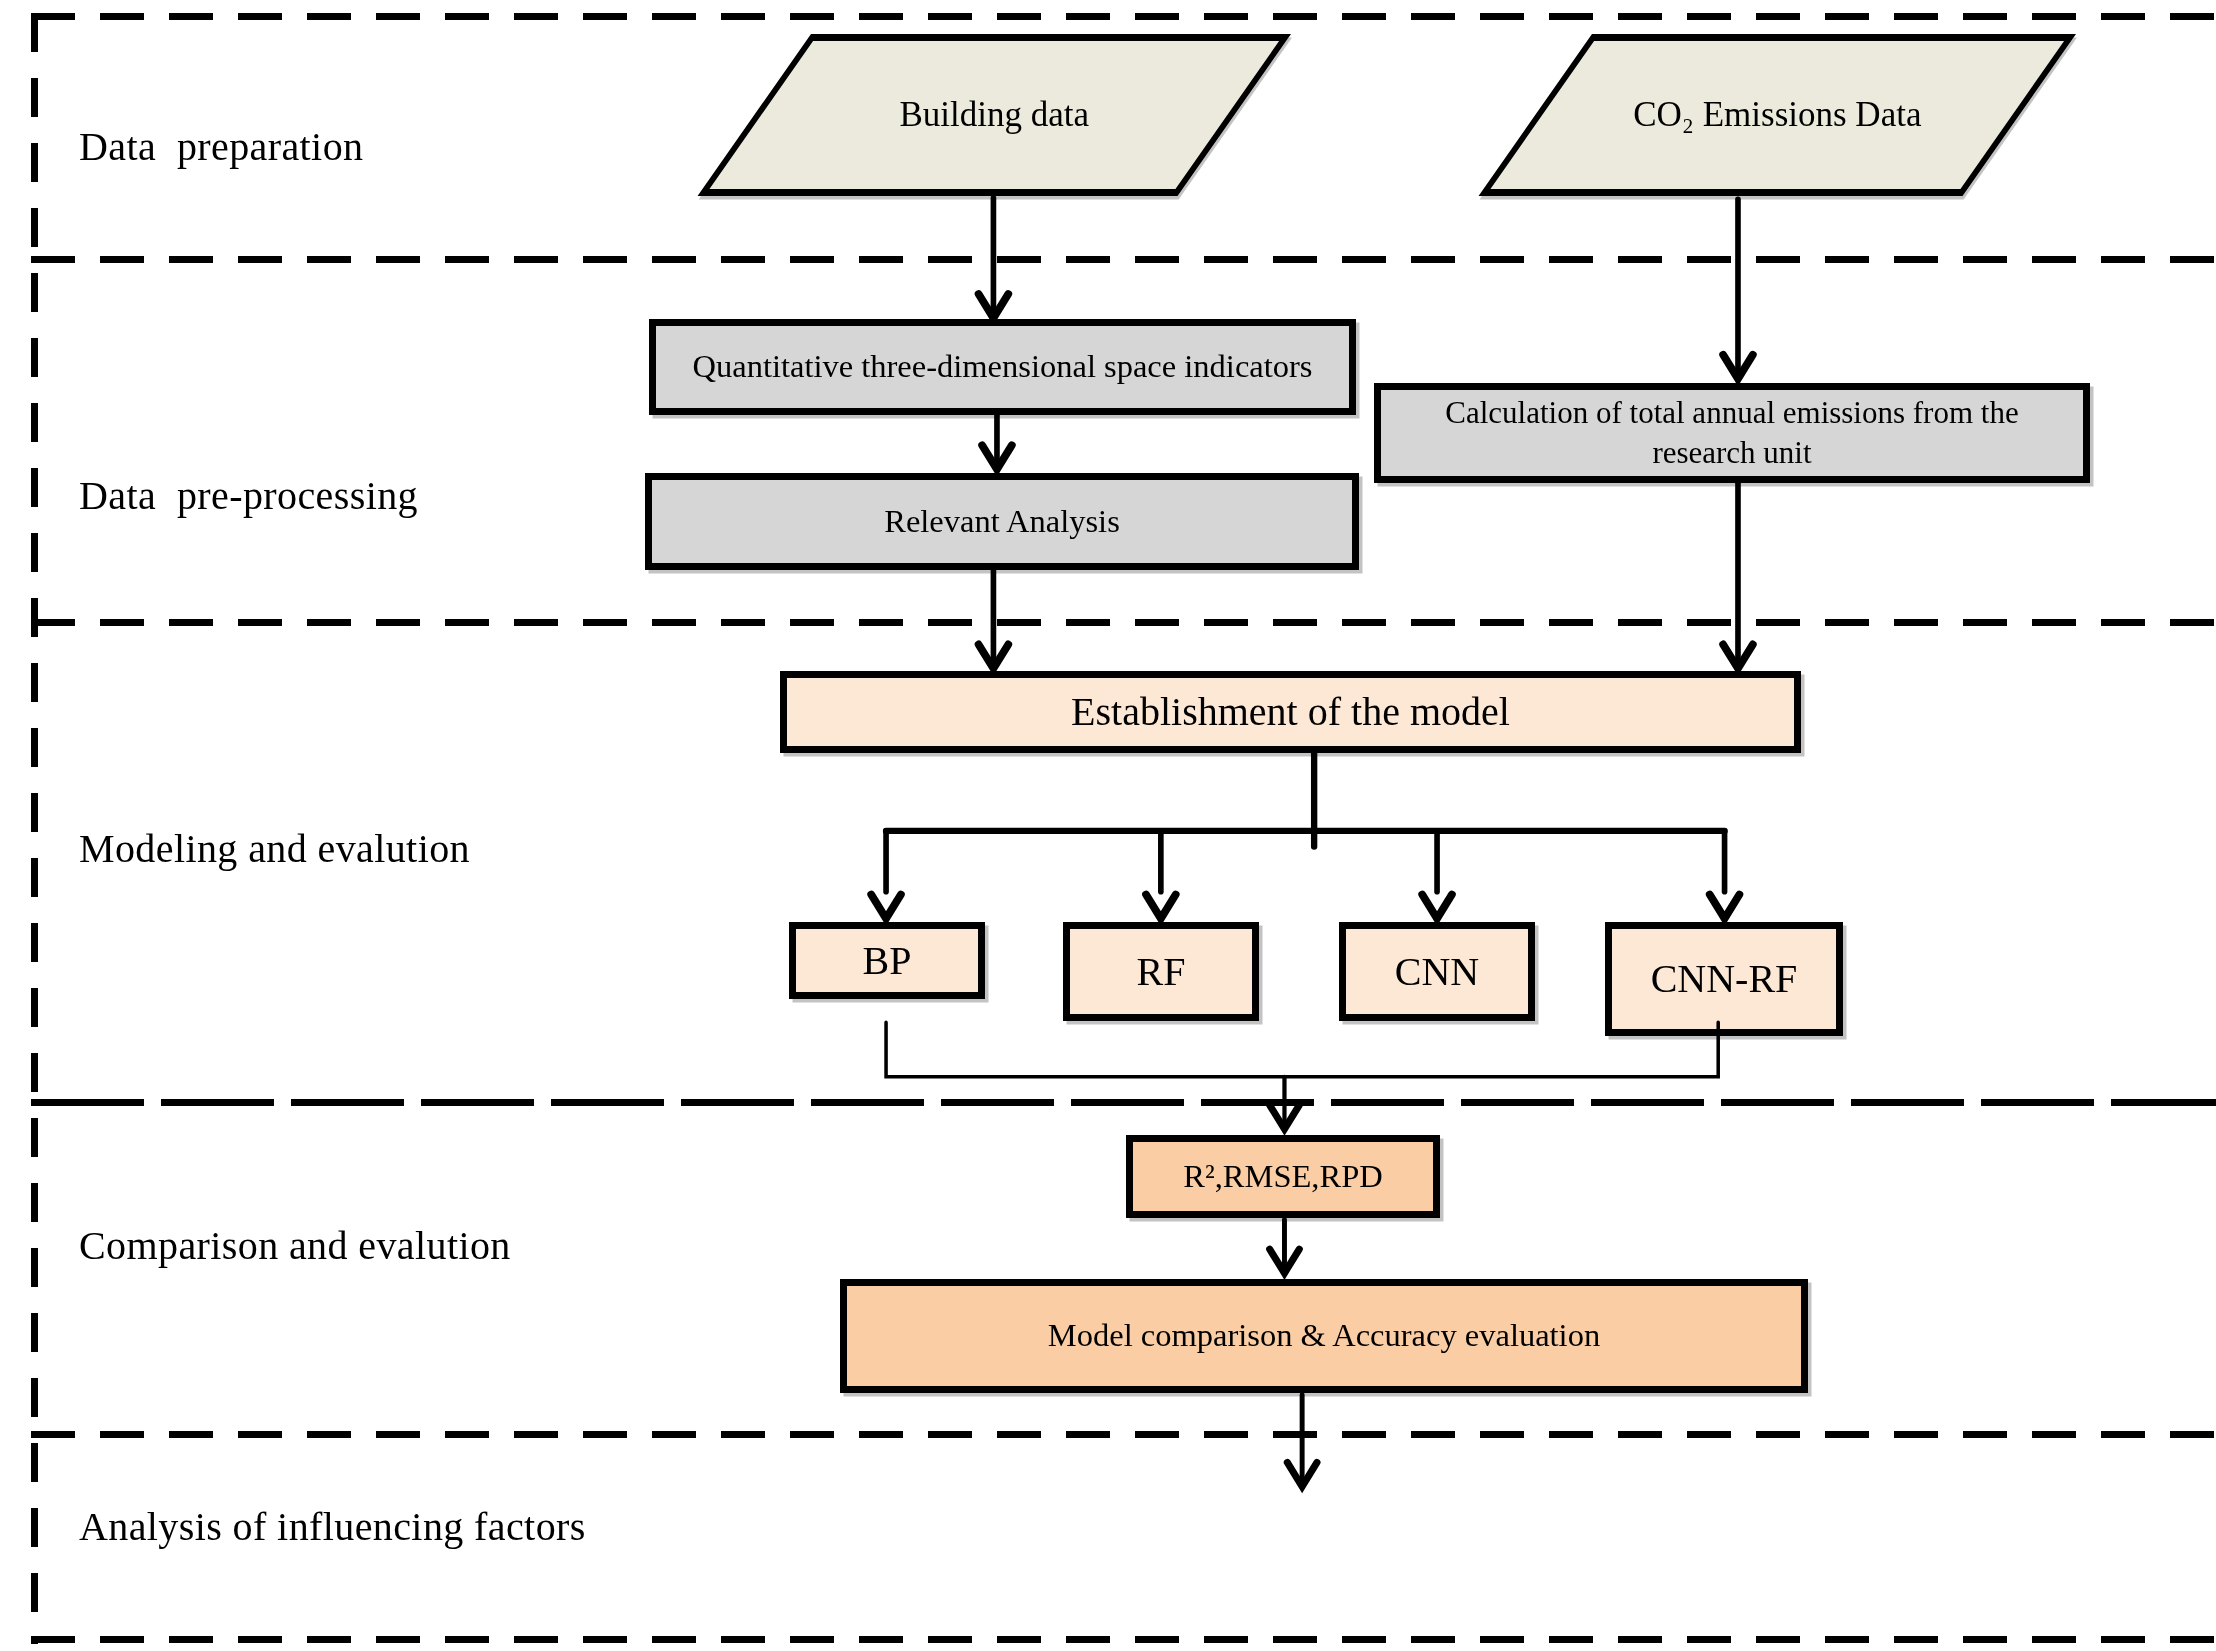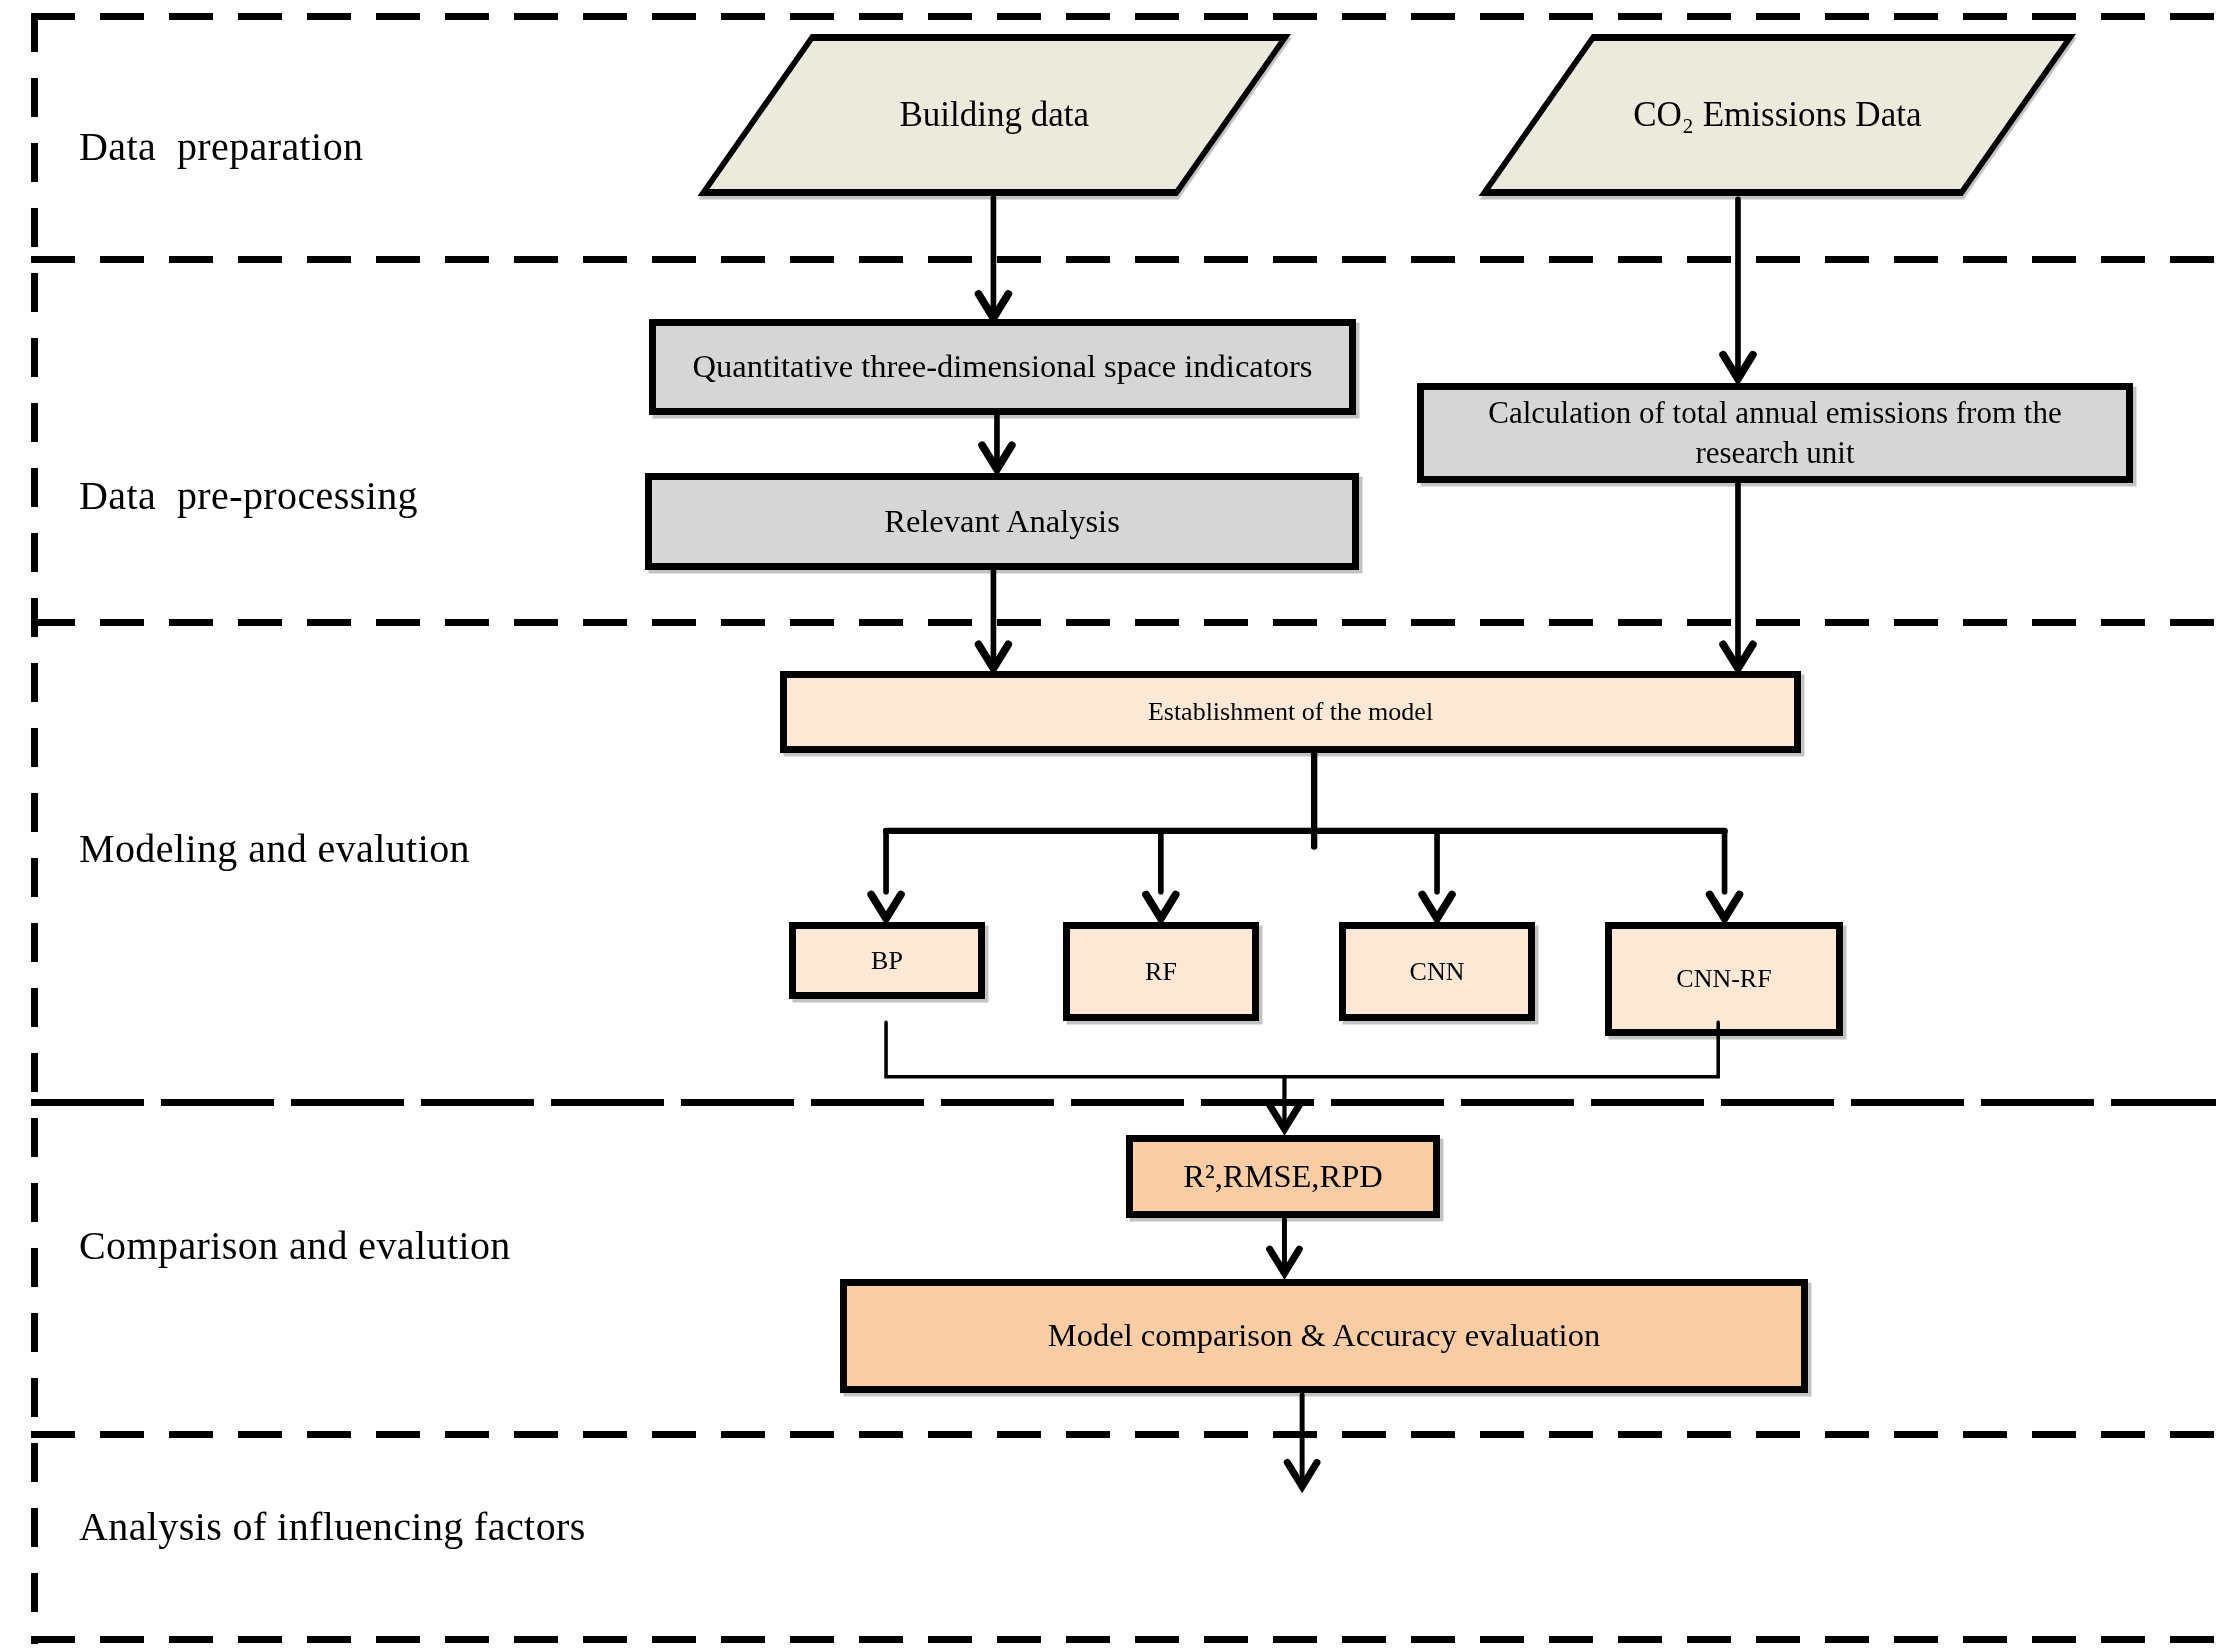--- a/index.html
+++ b/index.html
@@ -33,21 +33,21 @@
   .node{
     position:absolute;
     border:7.8px solid #000;
     box-shadow:3.5px 3.5px 0 var(--shadow,#c3c3c3);
     display:flex;align-items:center;justify-content:center;
     text-align:center;
     box-sizing:border-box;
     line-height:1.28;
   }
   .process{background:var(--process-fill,#d6d6d6);font-size:32.5px;padding:16px 10px;}
-  .model{background:var(--model-fill,#fce8d5);font-size:26px;}
+  .model{background:var(--model-fill,#fce8d5);font-size:40px;}
   .metric{background:var(--metric-fill,#fbcda4);font-size:32.5px;}
   .result{background:var(--result-fill,#d8e7c5);font-size:34px;}
   
   .para{
     position:absolute;
     border:7px solid #000;
     background:var(--parallelogram-fill,#eceadc);
     transform:skewX(-35deg);
     transform-origin:0 0;
     box-shadow:3.5px 3.5px 0 var(--shadow,#c3c3c3);
@@ -86,21 +86,21 @@
   <div class="para" style="left:791px;top:34px;width:480px;height:162px">
     <div class="inner">Building data</div>
   </div>
   <div class="para" style="left:1572px;top:34px;width:484px;height:162px">
     <div class="inner">CO₂ Emissions Data</div>
   </div>
 
   <div class="node process" style="left:629px;top:319px;width:707px;height:96px">
     <span>Quantitative three-dimensional space indicators</span>
   </div>
-  <div class="node process" style="left:1397px;top:383px;width:716px;height:100px;font-size:31px">
+  <div class="node process" style="left:1354px;top:383px;width:716px;height:100px;font-size:31px">
     <span>Calculation of total annual emissions from the research unit</span>
   </div>
   <div class="node process" style="left:625px;top:473px;width:714px;height:97px">
     <span>Relevant Analysis</span>
   </div>
 
   <div class="node model" style="left:760px;top:671px;width:1021px;height:82px">
     <span>Establishment of the model</span>
   </div>
   <div class="node model" style="left:769px;top:922px;width:196px;height:77px">

